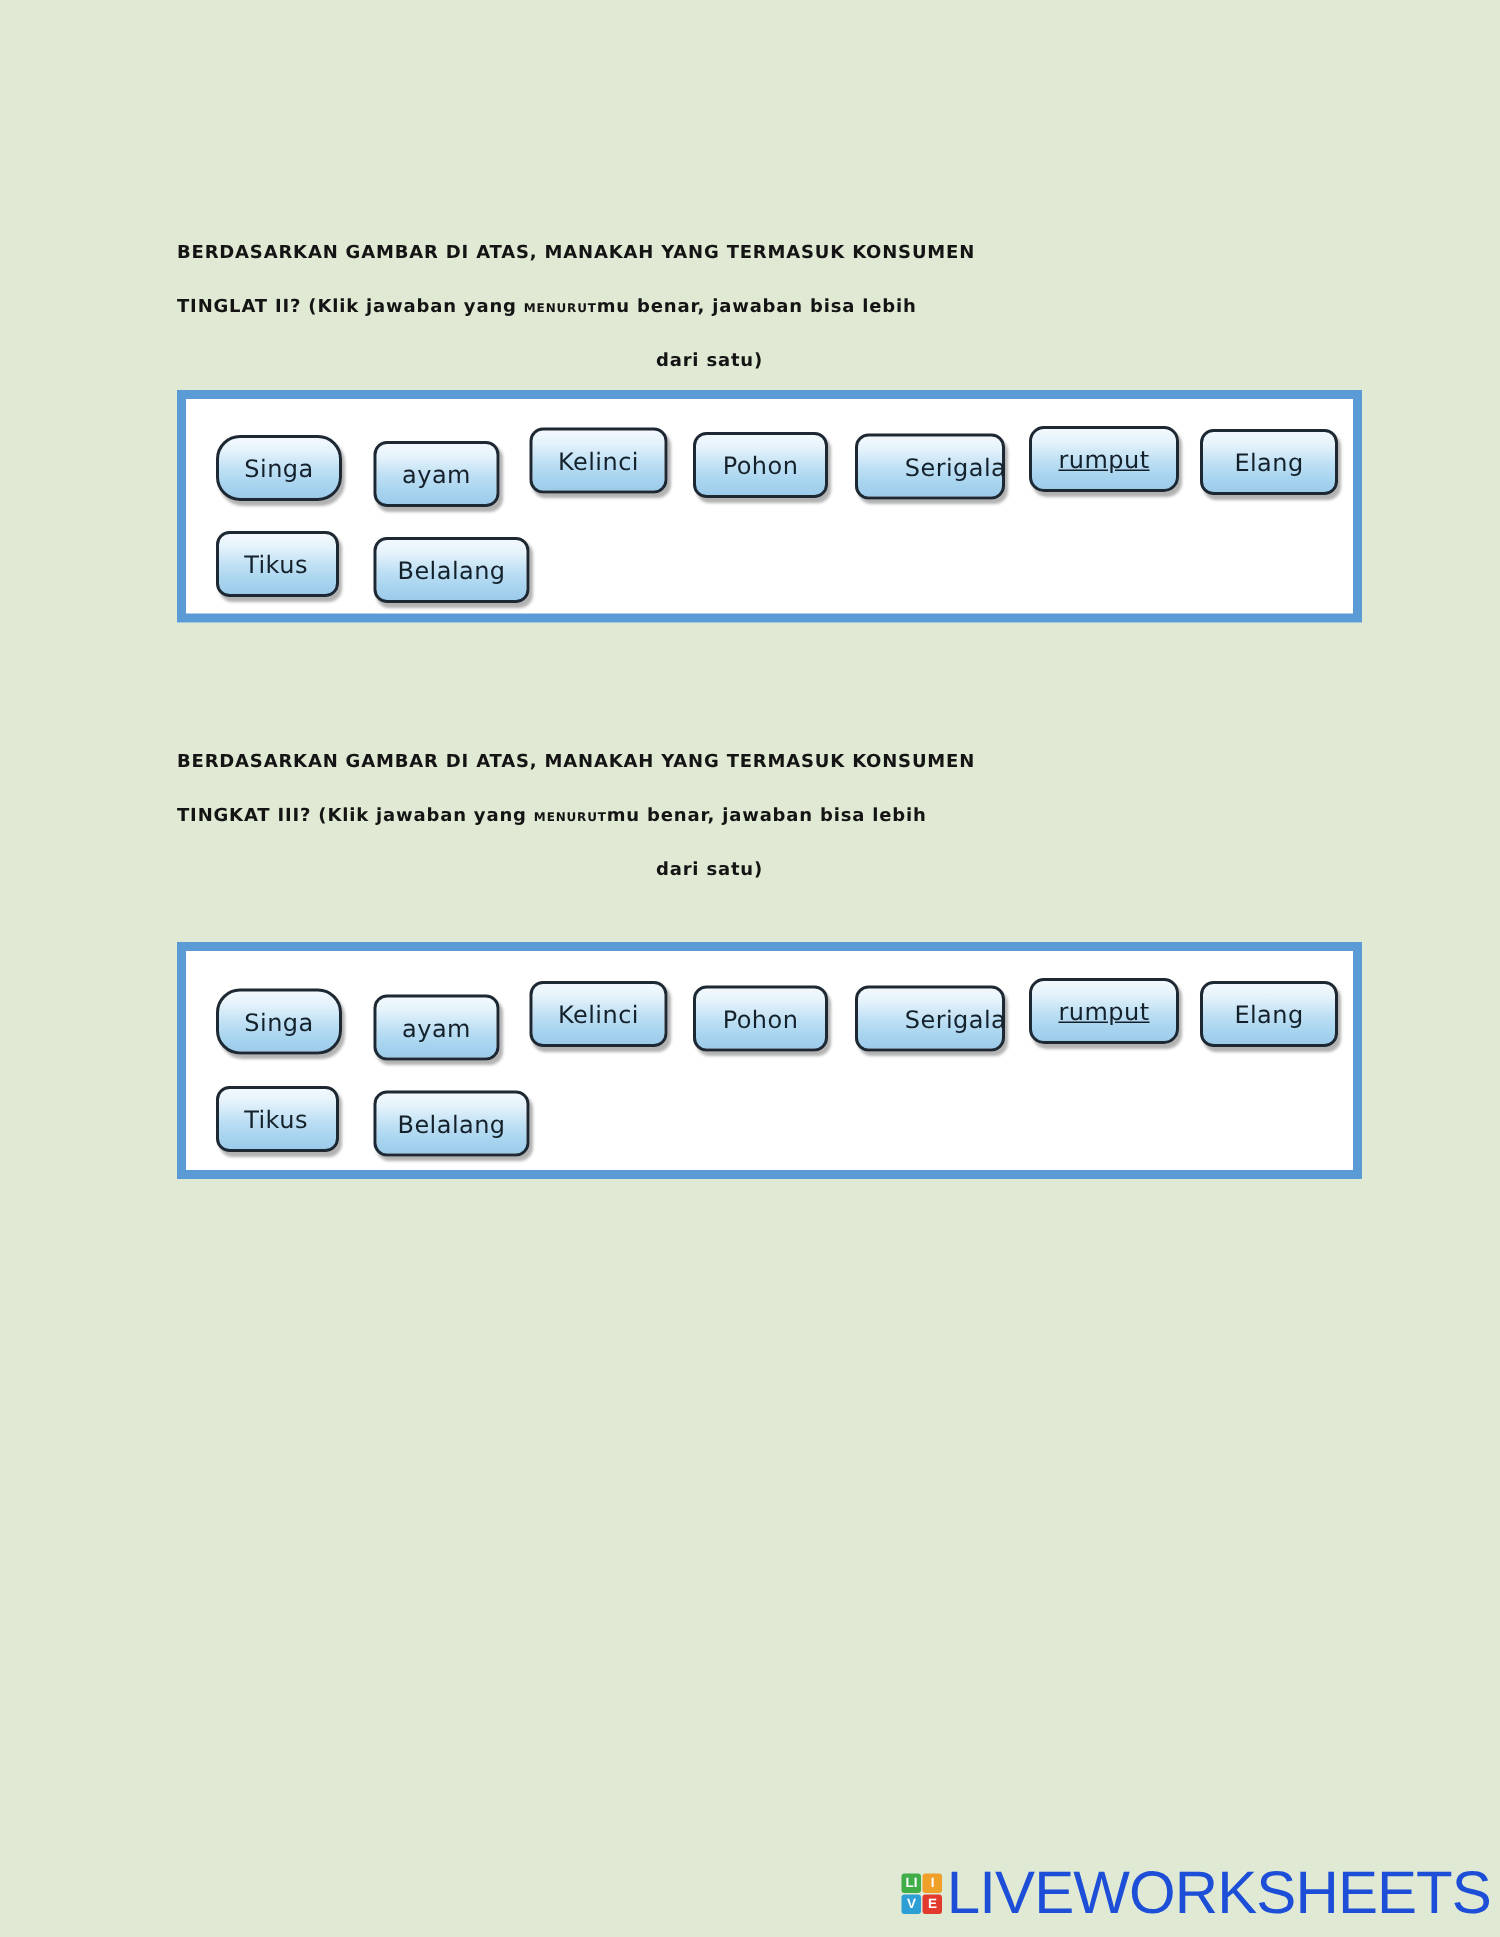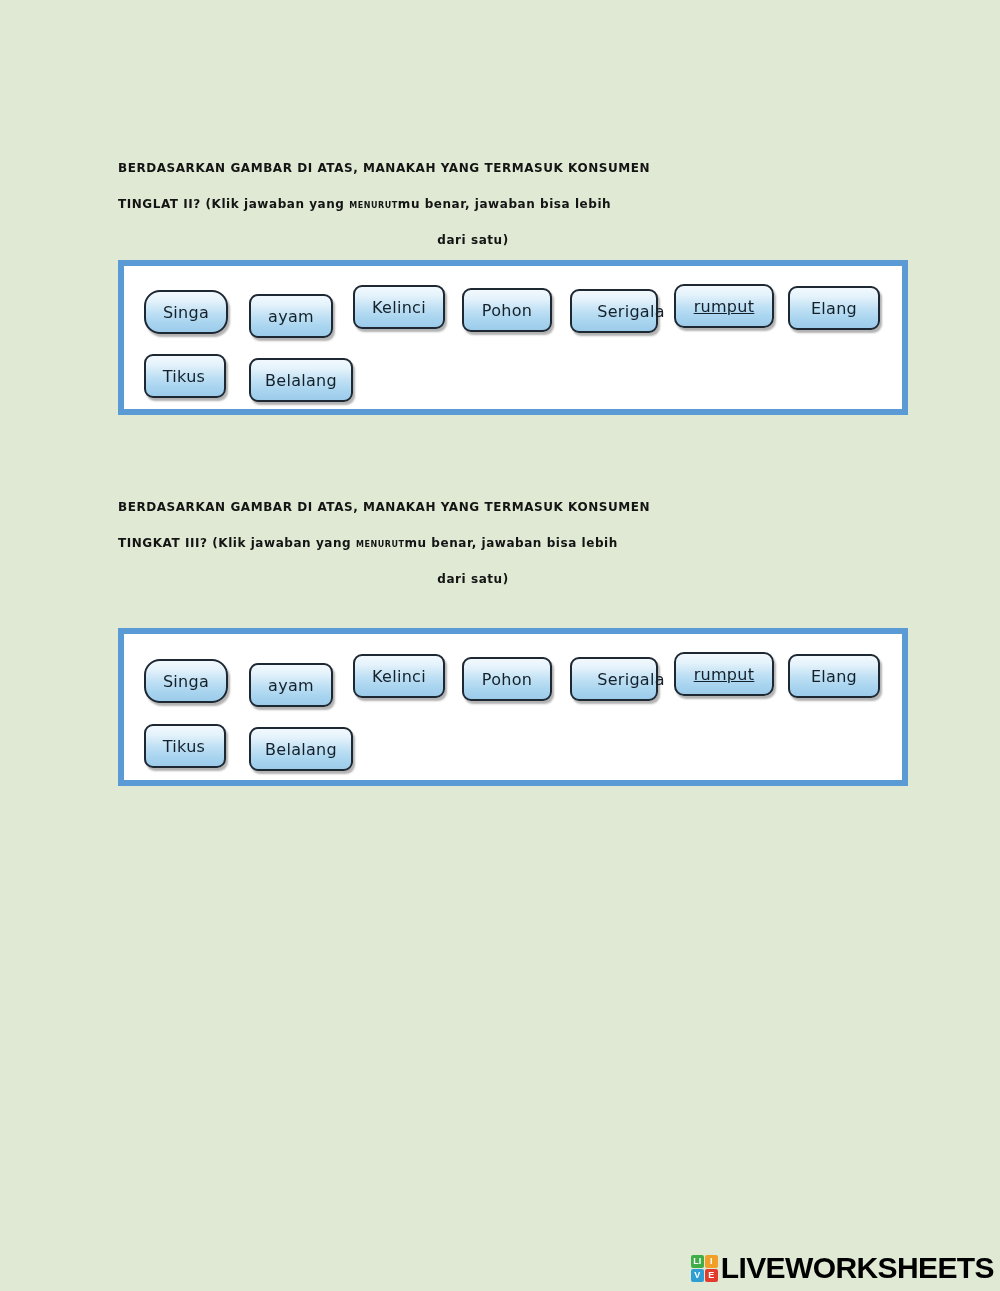--- a/index.html
+++ b/index.html
@@ -77,21 +77,21 @@
     cursor: pointer;
     height: 44px;
     padding: 0 14px;
   }
 
   
   .chip-singa    { width: 84px;  margin-left: 10px; margin-top: 14px; border-radius: 16px; }
   .chip-ayam     { width: 84px;  margin-left: 21px; margin-top: 18px; }
   .chip-kelinci  { width: 92px;  margin-left: 20px; margin-top: 9px; }
   .chip-pohon    { width: 90px;  margin-left: 17px; margin-top: 12px; }
-  .chip-serigala { width: 88px; margin-left: 18px; margin-top: 13px; padding-left: 48px; }
+  .chip-serigala { width: 100px; margin-left: 18px; margin-top: 13px; padding-left: 48px; }
   .chip-rumput   { width: 100px; margin-left: 16px; margin-top: 8px;  border-radius: 10px; text-decoration: underline; }
   .chip-elang    { width: 92px;  margin-left: 14px; margin-top: 10px; }
 
   .chip-tikus    { width: 82px;  margin-left: 10px; margin-top: 12px; padding-left: 12px; }
   .chip-belalang { width: 104px; margin-left: 23px; margin-top: 16px; }
 
   
   #answer-box-2 .chip-singa    { margin-top: 15px; }
   #answer-box-2 .chip-ayam     { margin-top: 19px; }
   #answer-box-2 .chip-kelinci  { margin-top: 10px; }
@@ -126,24 +126,24 @@
     font-size: 9px;
     font-weight: bold;
     border-radius: 2px;
     line-height: 1;
   }
   .logo-li { background: #3fae49; text-align: center; }
   .logo-i2 { background: #f0a028; }
   .logo-v  { background: #2e9fd4; }
   .logo-e  { background: #e23b2e; }
   .logo-text {
-    color: #000000;
+    color: #1d4ed8;
     font-family: "Liberation Sans", sans-serif;
-    font-size: 30px;
-    font-weight: bold;
+    font-size: 40px;
+    font-weight: normal;
     letter-spacing: -0.6px;
   }
 </style>
 </head>
 <body>
 
 <div class="question" id="question-1">
   <div class="q-line-1">BERDASARKAN GAMBAR DI ATAS, MANAKAH YANG TERMASUK KONSUMEN</div>
   <div class="q-line-2"><span>TINGLAT II? (Klik jawaban yang </span><span class="smallcaps">MENURUT</span><span>mu benar, jawaban bisa lebih</span></div>
   <div class="q-line-3">dari satu)</div>

